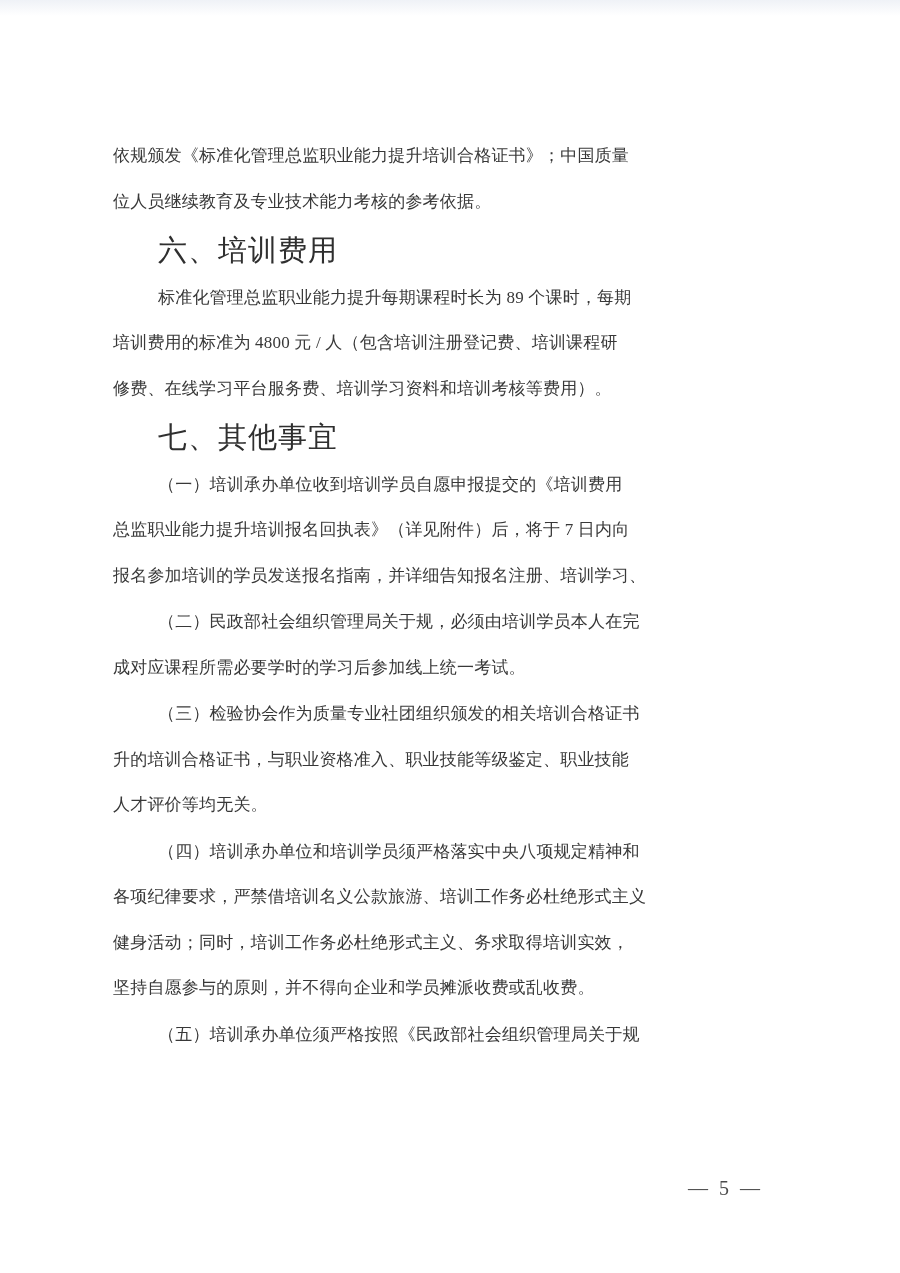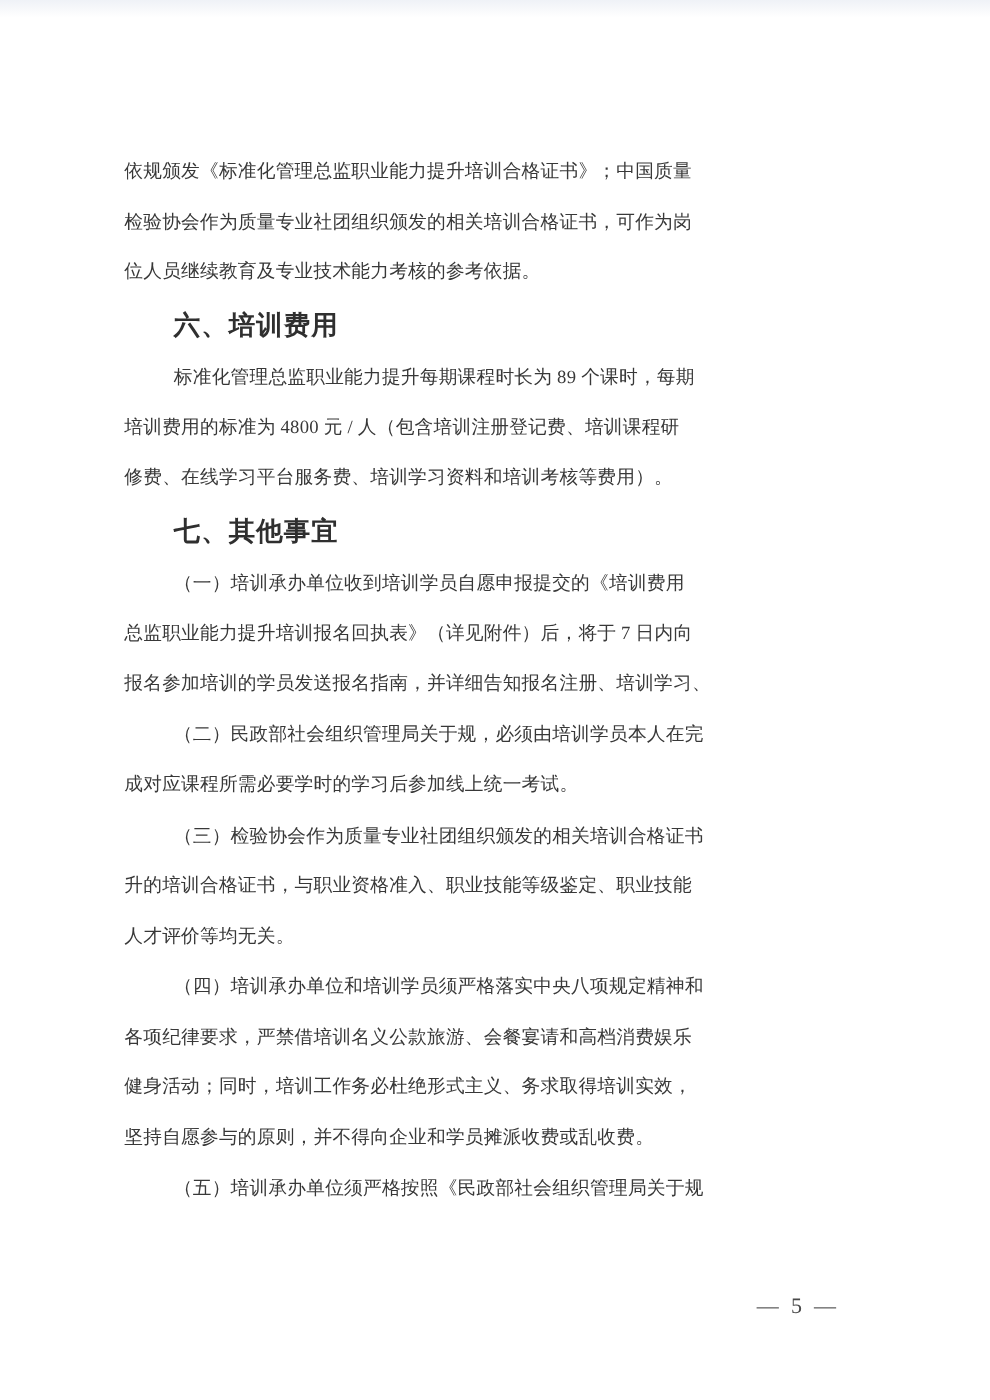--- a/index.html
+++ b/index.html
@@ -37,22 +37,22 @@
   .line {
     font-size: 17px;
     line-height: 45.5px;
     height: 45.5px;
     white-space: nowrap;
     letter-spacing: 0.2px;
   }
   .indent { padding-left: 45px; }
   .heading-para .line {
     font-family: "Liberation Sans", "DejaVu Sans", sans-serif;
-    font-weight: 700;
-    font-size: 24px;
+    font-weight: 400;
+    font-size: 29px;
     color: #2f2f2f;
     letter-spacing: 1px;
   }
   .page-number {
     position: absolute;
     top: 1176px;
     left: 688px;
     font-size: 20px;
     line-height: 24px;
     color: #4a4a4a;
@@ -62,21 +62,20 @@
 </style>
 </head>
 <body>
 
 <div class="page">
 
   <main class="content">
 
     <div class="para">
       <div class="line">依规颁发《标准化管理总监职业能力提升培训合格证书》；中国质量</div>
-      <div class="line">检验协会作为质量专业社团组织颁发的相关培训合格证书，可作为岗</div>
       <div class="line">位人员继续教育及专业技术能力考核的参考依据。</div>
     </div>
 
     <div class="para heading-para">
       <div class="line indent">六、培训费用</div>
     </div>
 
     <div class="para body-para">
       <div class="line indent">标准化管理总监职业能力提升每期课程时长为 89 个课时，每期</div>
       <div class="line">培训费用的标准为 4800 元 / 人（包含培训注册登记费、培训课程研</div>
@@ -99,21 +98,21 @@
     </div>
 
     <div class="para body-para">
       <div class="line indent">（三）检验协会作为质量专业社团组织颁发的相关培训合格证书</div>
       <div class="line">升的培训合格证书，与职业资格准入、职业技能等级鉴定、职业技能</div>
       <div class="line">人才评价等均无关。</div>
     </div>
 
     <div class="para body-para">
       <div class="line indent">（四）培训承办单位和培训学员须严格落实中央八项规定精神和</div>
-      <div class="line">各项纪律要求，严禁借培训名义公款旅游、会餐宴请和高档消费娱乐</div>
+      <div class="line">各项纪律要求，严禁借培训名义公款旅游、培训工作务必杜绝形式主义</div>
       <div class="line">健身活动；同时，培训工作务必杜绝形式主义、务求取得培训实效，</div>
       <div class="line">坚持自愿参与的原则，并不得向企业和学员摊派收费或乱收费。</div>
     </div>
 
     <div class="para body-para">
       <div class="line indent">（五）培训承办单位须严格按照《民政部社会组织管理局关于规</div>
     </div>
 
   </main>
 

